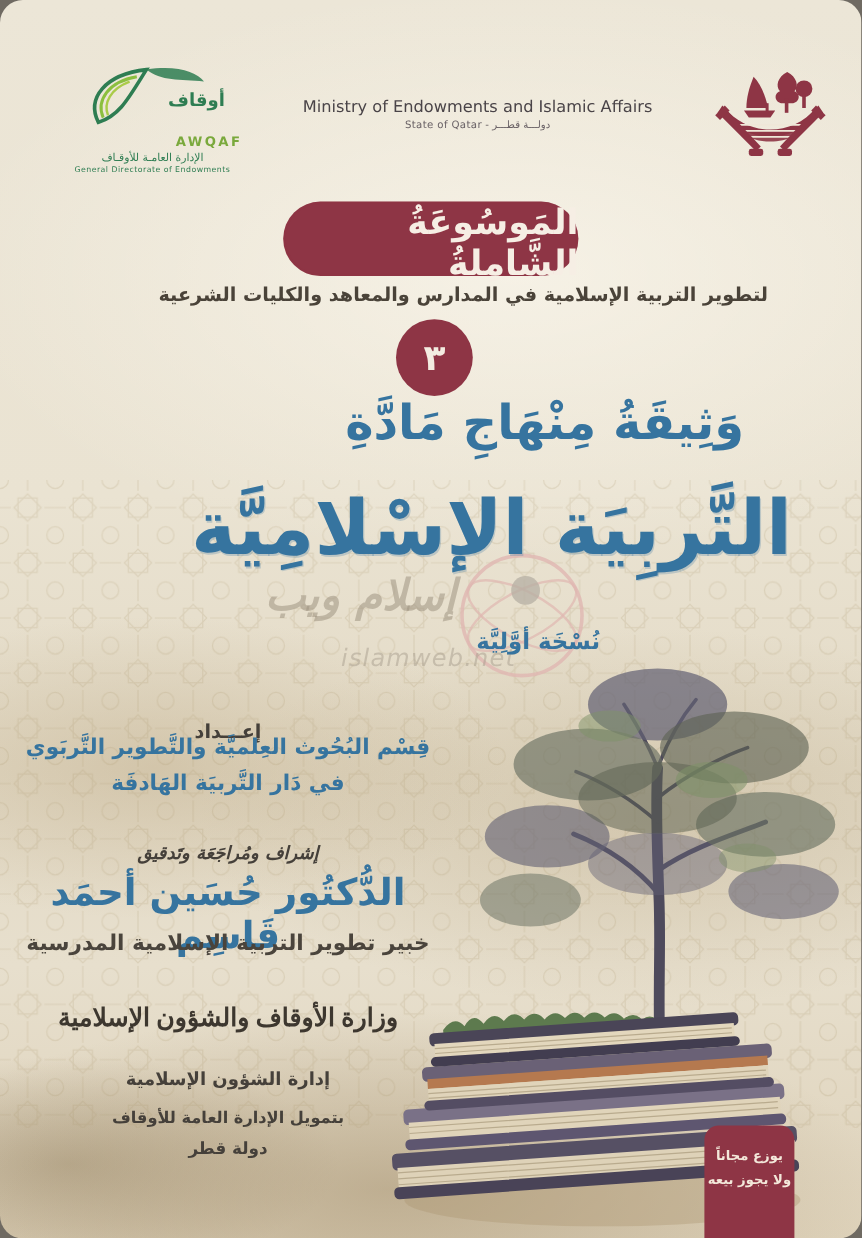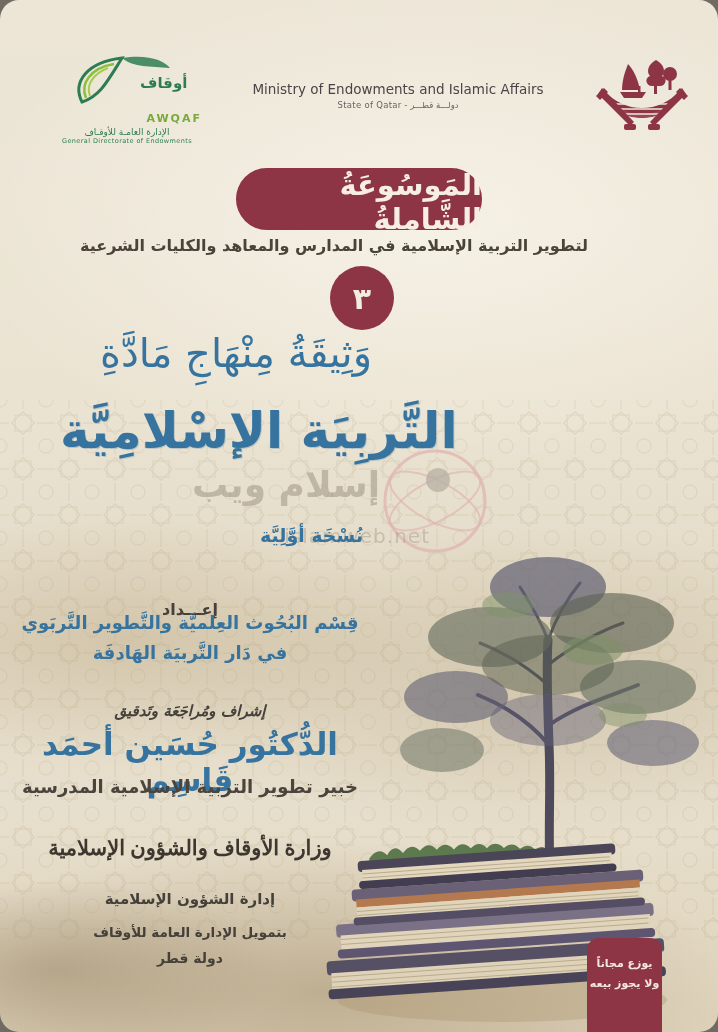--- a/index.html
+++ b/index.html
@@ -10,21 +10,21 @@
       radial-gradient(ellipse 520px 220px at 75% 66%, rgba(172,152,114,.30), rgba(172,152,114,0) 72%),
       radial-gradient(ellipse 560px 200px at 45% 96%, rgba(150,128,92,.45), rgba(150,128,92,0) 75%),
       radial-gradient(ellipse 300px 120px at 8% 94%, rgba(132,112,78,.40), rgba(132,112,78,0) 75%),
       radial-gradient(ellipse 600px 300px at 60% 22%, rgba(255,252,244,.55), rgba(255,252,244,0) 80%),
       linear-gradient(180deg,#ece6d7 0%,#eae3d2 40%,#e3dac6 62%,#e7dfcd 78%,#ded2ba 100%);
     font-family:"DejaVu Sans", sans-serif;
     border-radius:19px;
   }
   .abs{position:absolute;}
   .rtl{direction:rtl;}
-  .c{text-align:left;}
+  .c{text-align:right;}
 
   
   .awqaf{left:52px;top:52px;width:150px;height:110px;}
   .awqaf .txt-en{color:#7aa93c;font-weight:bold;font-size:11px;letter-spacing:2px;text-align:right;}
   .awqaf .sub-ar{color:#2e7d52;font-size:9px;text-align:center;margin-top:2px;}
   .awqaf .sub-en{color:#2e7d52;font-size:6.5px;text-align:center;letter-spacing:.4px;}
   .ministry{right:30px;top:56px;width:400px;}
   .ministry .m-ar{color:#5d4a4e;font-size:17px;font-weight:bold;text-align:center;}
   .ministry .m-en{color:#4a4448;font-size:13.5px;font-weight:normal;text-align:center;margin-top:3px;}
   .ministry .m-state{color:#6a6266;font-size:8.5px;text-align:center;margin-top:3px;letter-spacing:.3px;}
@@ -32,27 +32,27 @@
 
   
   .banner{left:236px;top:168px;width:246px;height:62px;background:#8e3545;border-radius:999px;
           display:flex;justify-content:center;box-shadow:0 0 0 2px rgba(142,53,69,.25) inset;}
   .banner span{color:#f6eee4;font-size:29px;font-weight:bold;}
   .subtitle{left:80px;top:236px;width:560px;color:#4a4339;font-size:16px;font-weight:600;}
   .numcircle{left:330px;top:266px;width:64px;height:64px;border-radius:50%;background:#8e3545;
              display:flex;align-items:center;justify-content:center;color:#f3ece1;font-size:30px;font-weight:bold;}
 
   
-  .title1{left:100px;top:330px;width:520px;color:#36749f;font-size:40px;font-weight:normal;}
-  .title2{left:60px;top:398px;width:600px;color:#36749f;font-size:50px;font-weight:bold;line-height:1.35;
+  .title1{left:100px;top:330px;width:520px;color:#36749f;font-size:40px;font-weight:bold;}
+  .title2{left:60px;top:398px;width:600px;color:#36749f;font-size:63px;font-weight:bold;line-height:1.35;
           text-shadow:1px 1px 0 rgba(54,116,159,.25);}
   .edition{left:260px;top:524px;width:240px;color:#36749f;font-size:19px;font-weight:bold;}
 
   
-  .wm{left:150px;top:446px;width:340px;height:110px;z-index:0;}
+  .wm{left:150px;top:458px;width:340px;height:110px;z-index:0;font-style:italic;}
   .wm-ar{position:absolute;right:110px;top:18px;color:rgba(158,148,130,.55);font-size:36px;font-weight:bold;}
   .wm-en{position:absolute;right:60px;top:62px;color:rgba(168,158,142,.50);font-size:20px;letter-spacing:1px;margin-top:16px;}
   .wm-globe{position:absolute;right:0;top:0;}
 
   
   .leftcol{left:15px;top:584px;width:350px;}
   .lc{width:100%;text-align:center;position:absolute;left:0;}
   .prep-h{top:16px;color:#45403a;font-size:16px;font-weight:600;letter-spacing:1px;}
   .prep-1{top:28px;color:#36749f;font-size:18px;font-weight:bold;}
   .prep-2{top:58px;color:#36749f;font-size:18px;font-weight:bold;}

